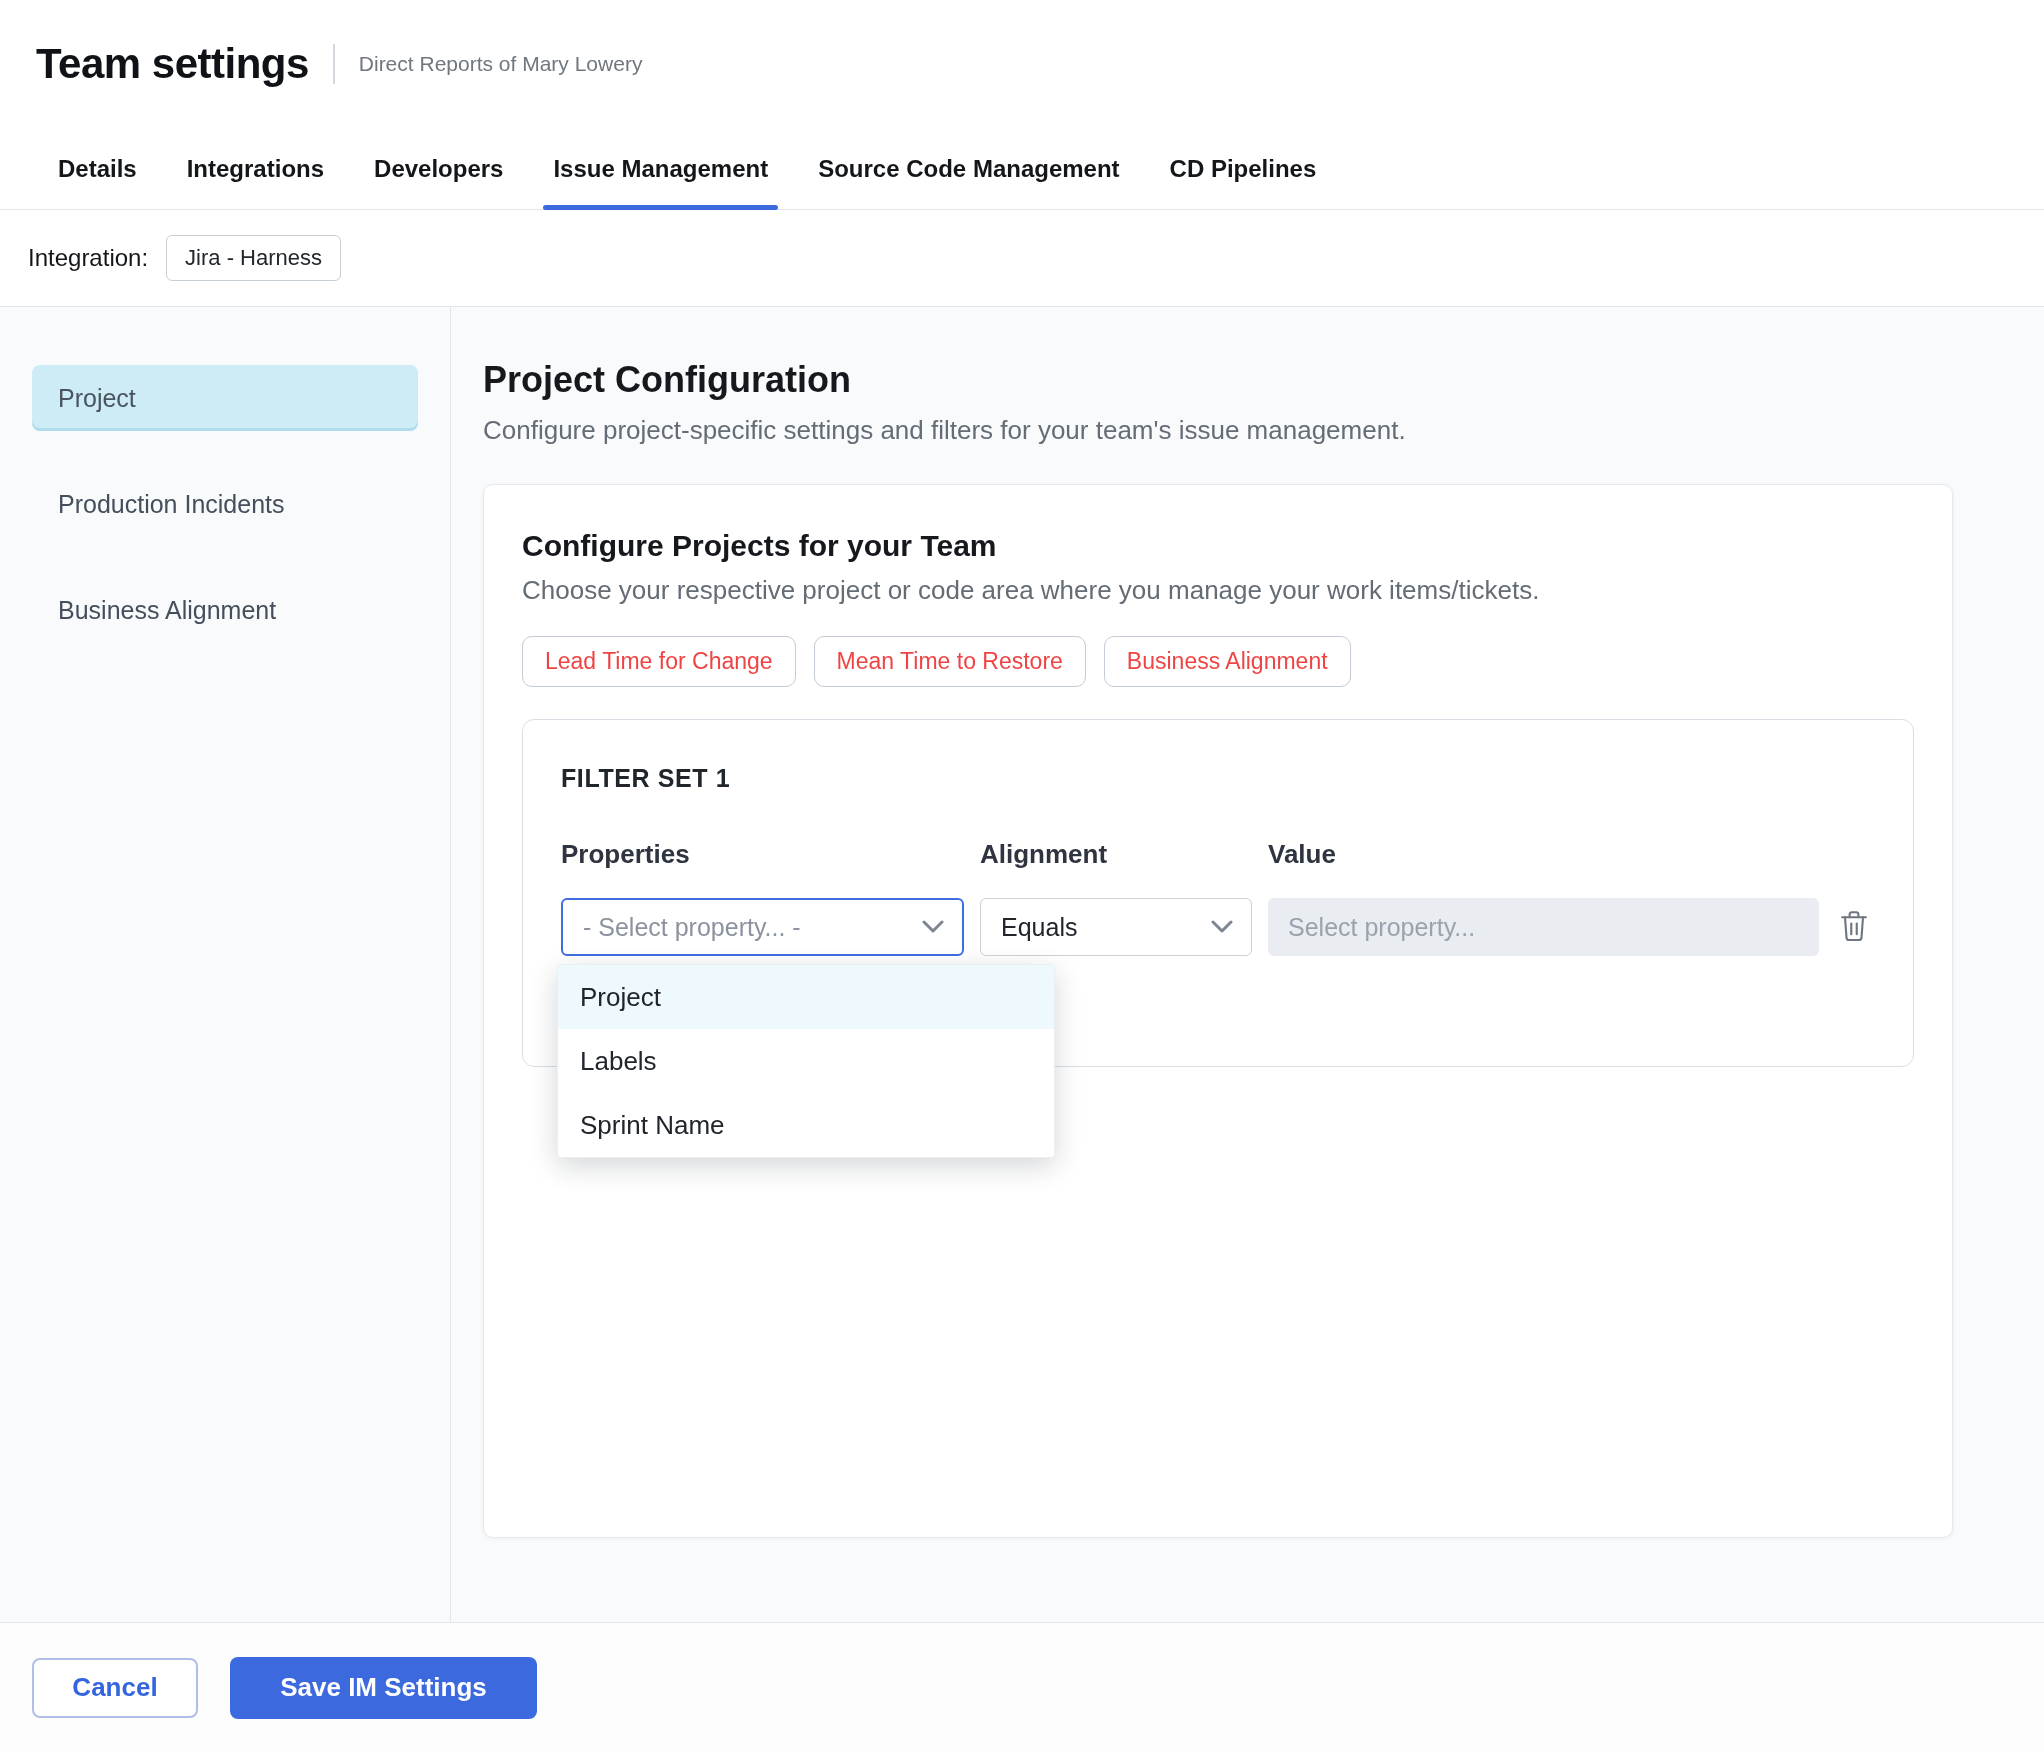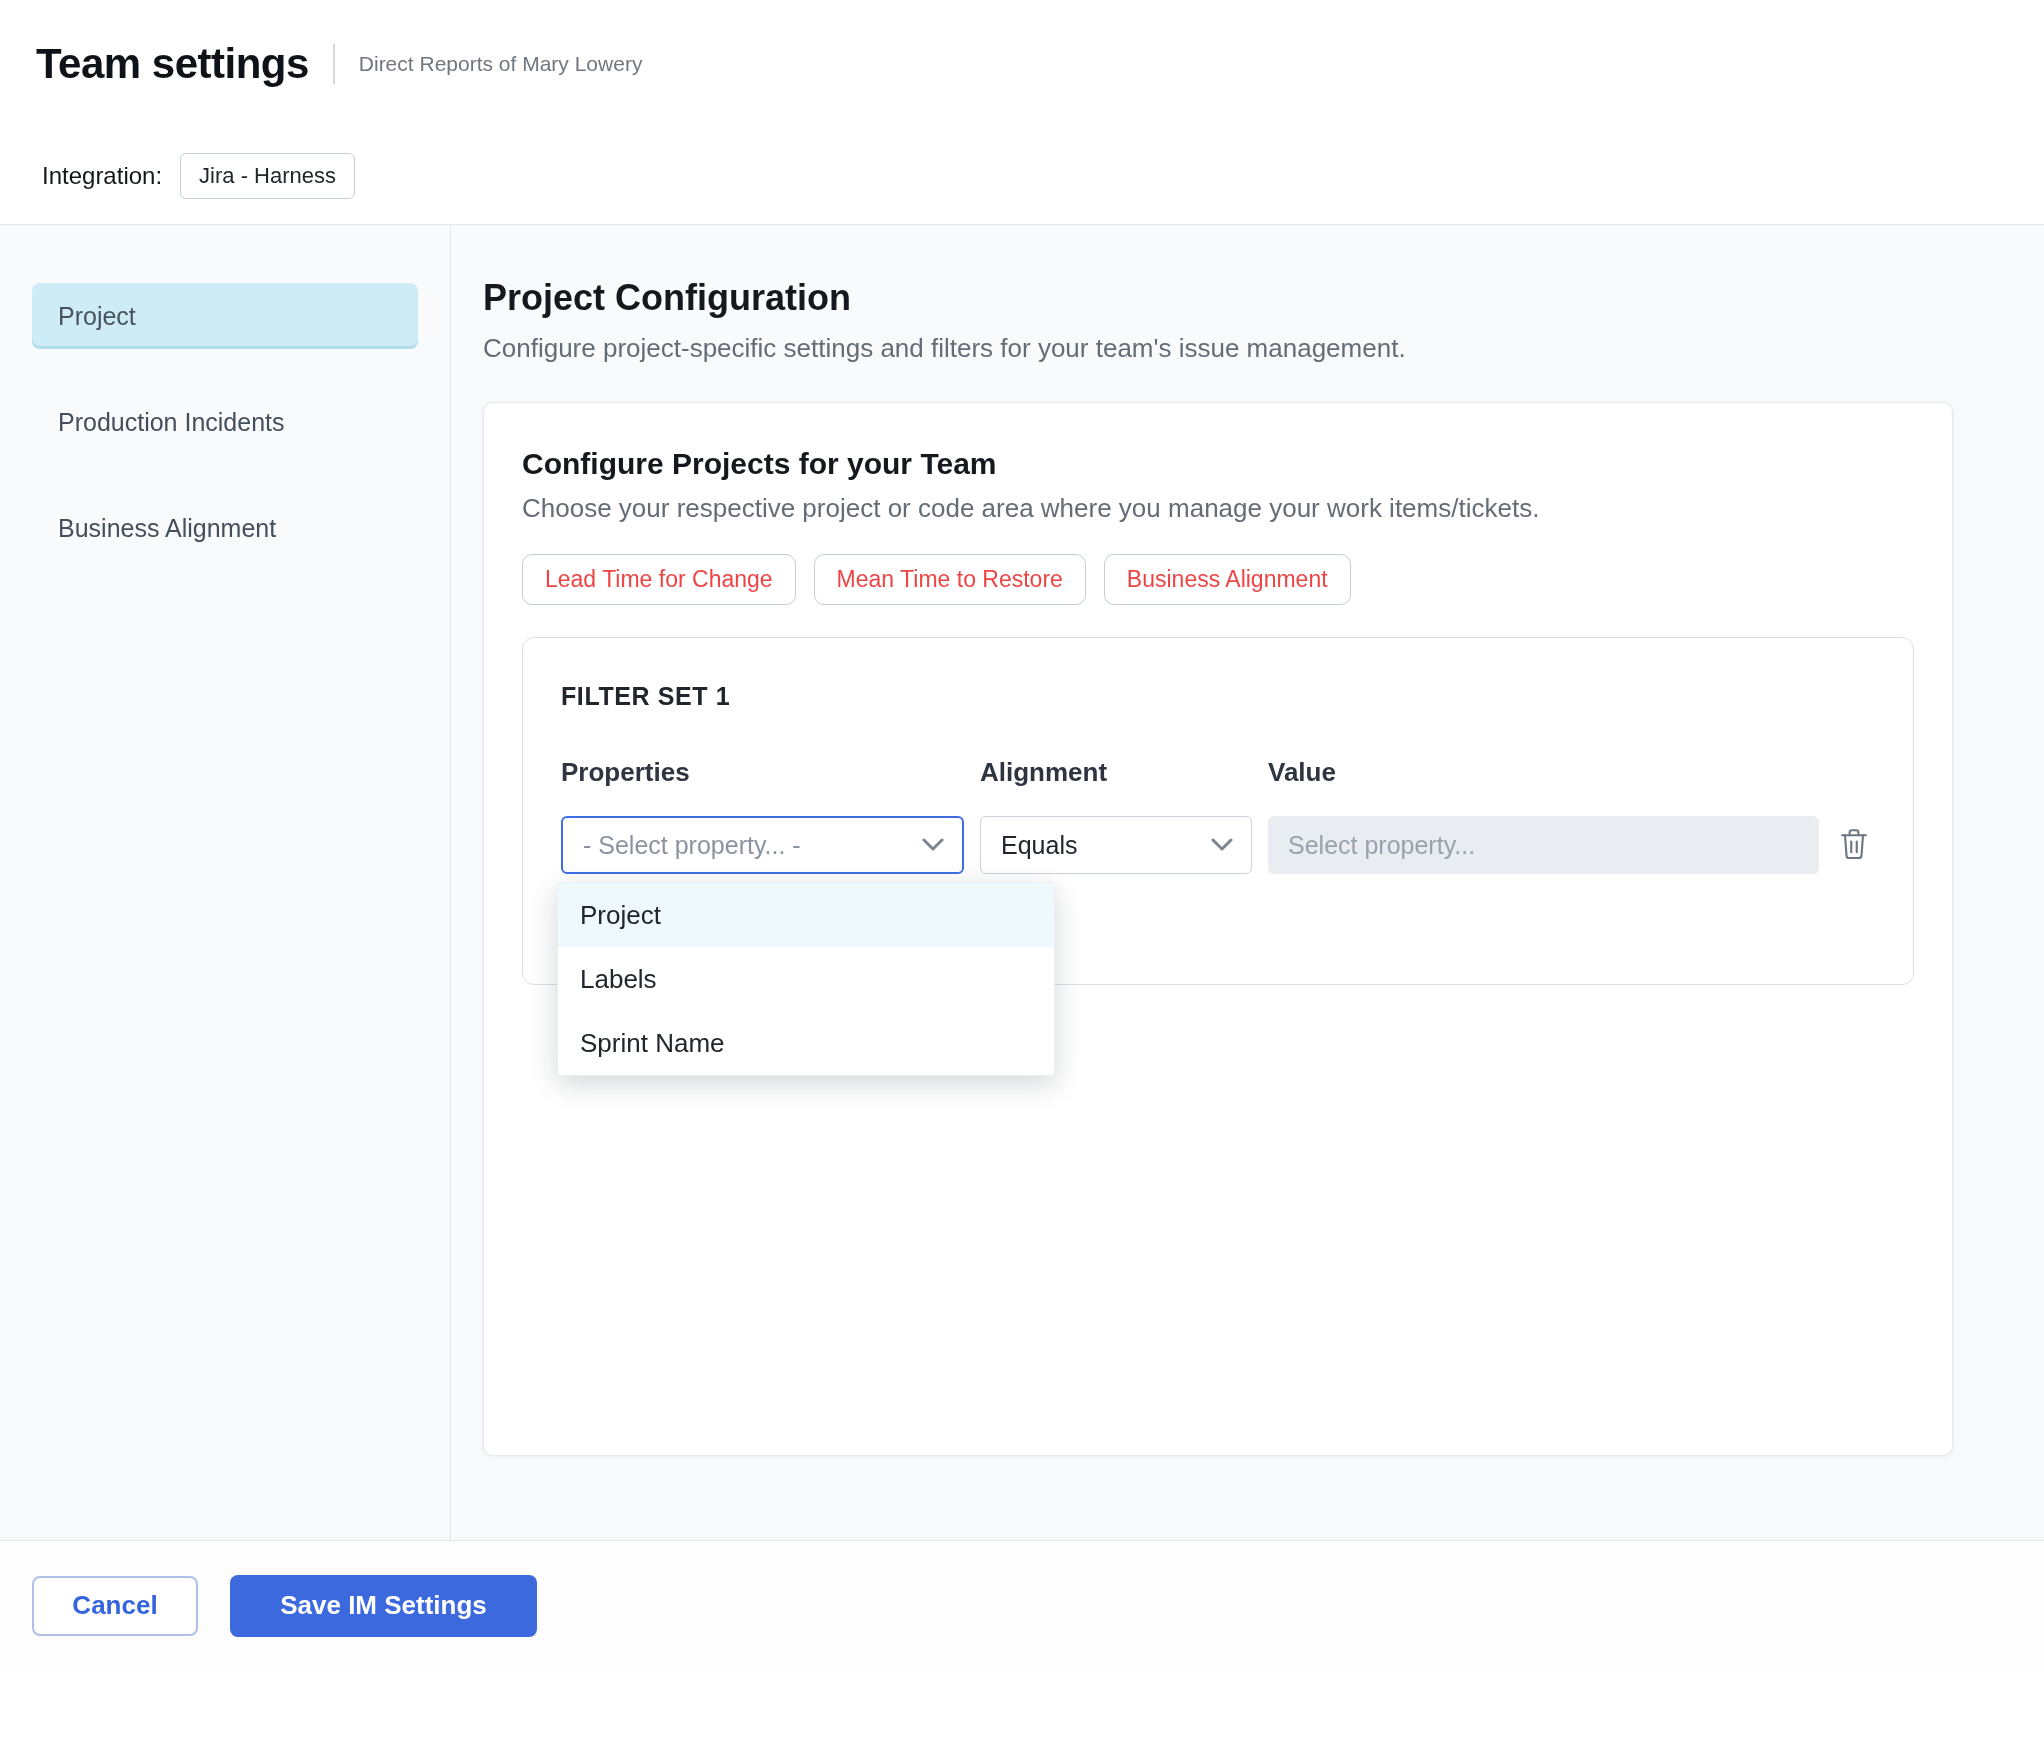--- a/index.html
+++ b/index.html
@@ -16,21 +16,21 @@
   .header-title { font-size:42px; font-weight:bold; color:#0f1317; letter-spacing:-0.5px; }
   .header-sep { width:2px; height:40px; background:#d3d8de; margin:0 24px; }
   .header-sub { font-size:21px; color:#70777f; }
 
   
   .tabs { display:flex; gap:50px; padding-left:58px; border-bottom:1px solid #e3e6ea; height:82px; background:#fff; }
   .tab { font-size:24px; font-weight:bold; color:#14171a; display:flex; align-items:center; position:relative; cursor:pointer; white-space:nowrap; }
   .tab.active::after { content:""; position:absolute; left:-10px; right:-10px; bottom:-1px; height:5px; background:#3d69df; border-radius:3px; }
 
   
-  .integration-row { height:97px; display:flex; align-items:center; padding-left:42px; border-bottom:1px solid #e3e6ea; background:#fff; }
+  .integration-row { height:97px; display:flex; align-items:center; padding-left:28px; border-bottom:1px solid #e3e6ea; background:#fff; }
   .integration-label { font-size:24px; color:#14171a; }
   .integration-chip { margin-left:18px; border:1px solid #c7ced6; border-radius:6px; padding:9px 18px; font-size:22px; color:#22272c; background:#fff; }
 
   
   .content { display:flex; height:1315px; background:#f9fafc; }
   .sidebar { width:451px; border-right:1px solid #e3e6ea; padding:58px 32px 0 32px; flex:none; }
   .side-item { font-size:25px; color:#454f5b; padding:0 26px; height:66px; display:flex; align-items:center; border-radius:8px; margin-bottom:40px; cursor:pointer; }
   .side-item.active { background:#cdecf6; color:#4a545f; box-shadow: inset 0 -3px 0 #b0dcec; }
 
   .main { flex:1; padding:52px 100px 0 32px; }
@@ -84,20 +84,28 @@
 <body>
 
 <div class="page">
 
   <div class="header">
     <div class="header-title">Team settings</div>
     <div class="header-sep"></div>
     <div class="header-sub">Direct Reports of Mary Lowery</div>
   </div>
 
+  <div class="tabs">
+    <div class="tab">Details</div>
+    <div class="tab">Integrations</div>
+    <div class="tab">Developers</div>
+    <div class="tab active">Issue Management</div>
+    <div class="tab">Source Code Management</div>
+    <div class="tab">CD Pipelines</div>
+  </div>
 
   <div class="integration-row">
     <span class="integration-label">Integration:</span>
     <span class="integration-chip">Jira - Harness</span>
   </div>
 
   <div class="content">
 
     <div class="sidebar">
       <div class="side-item active">Project</div>

